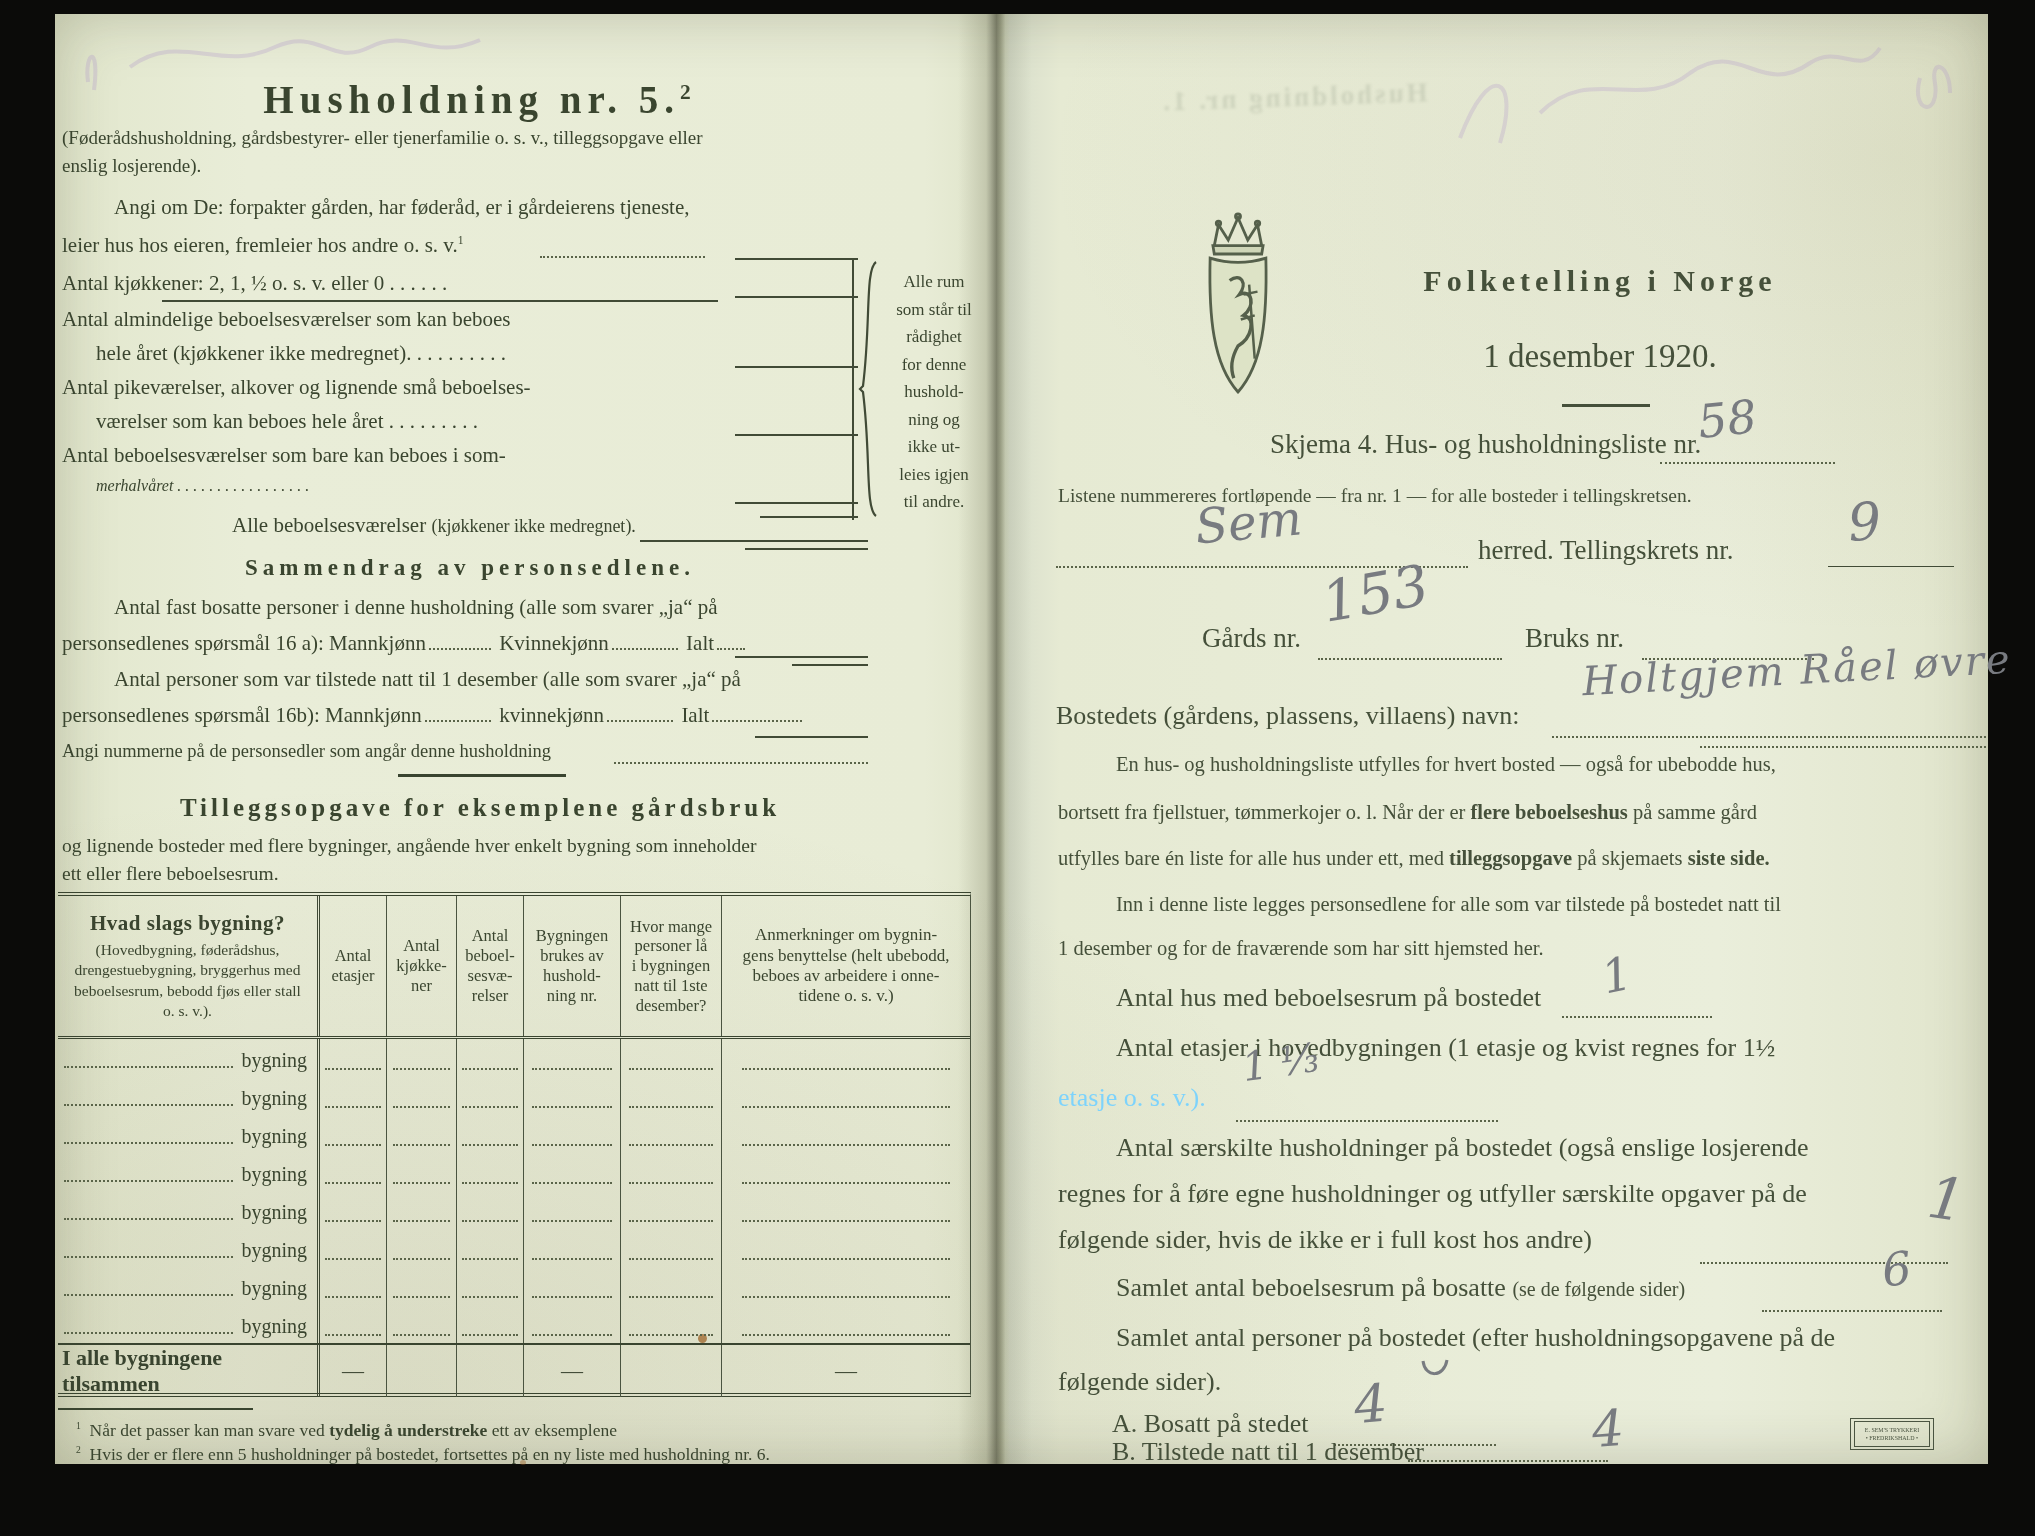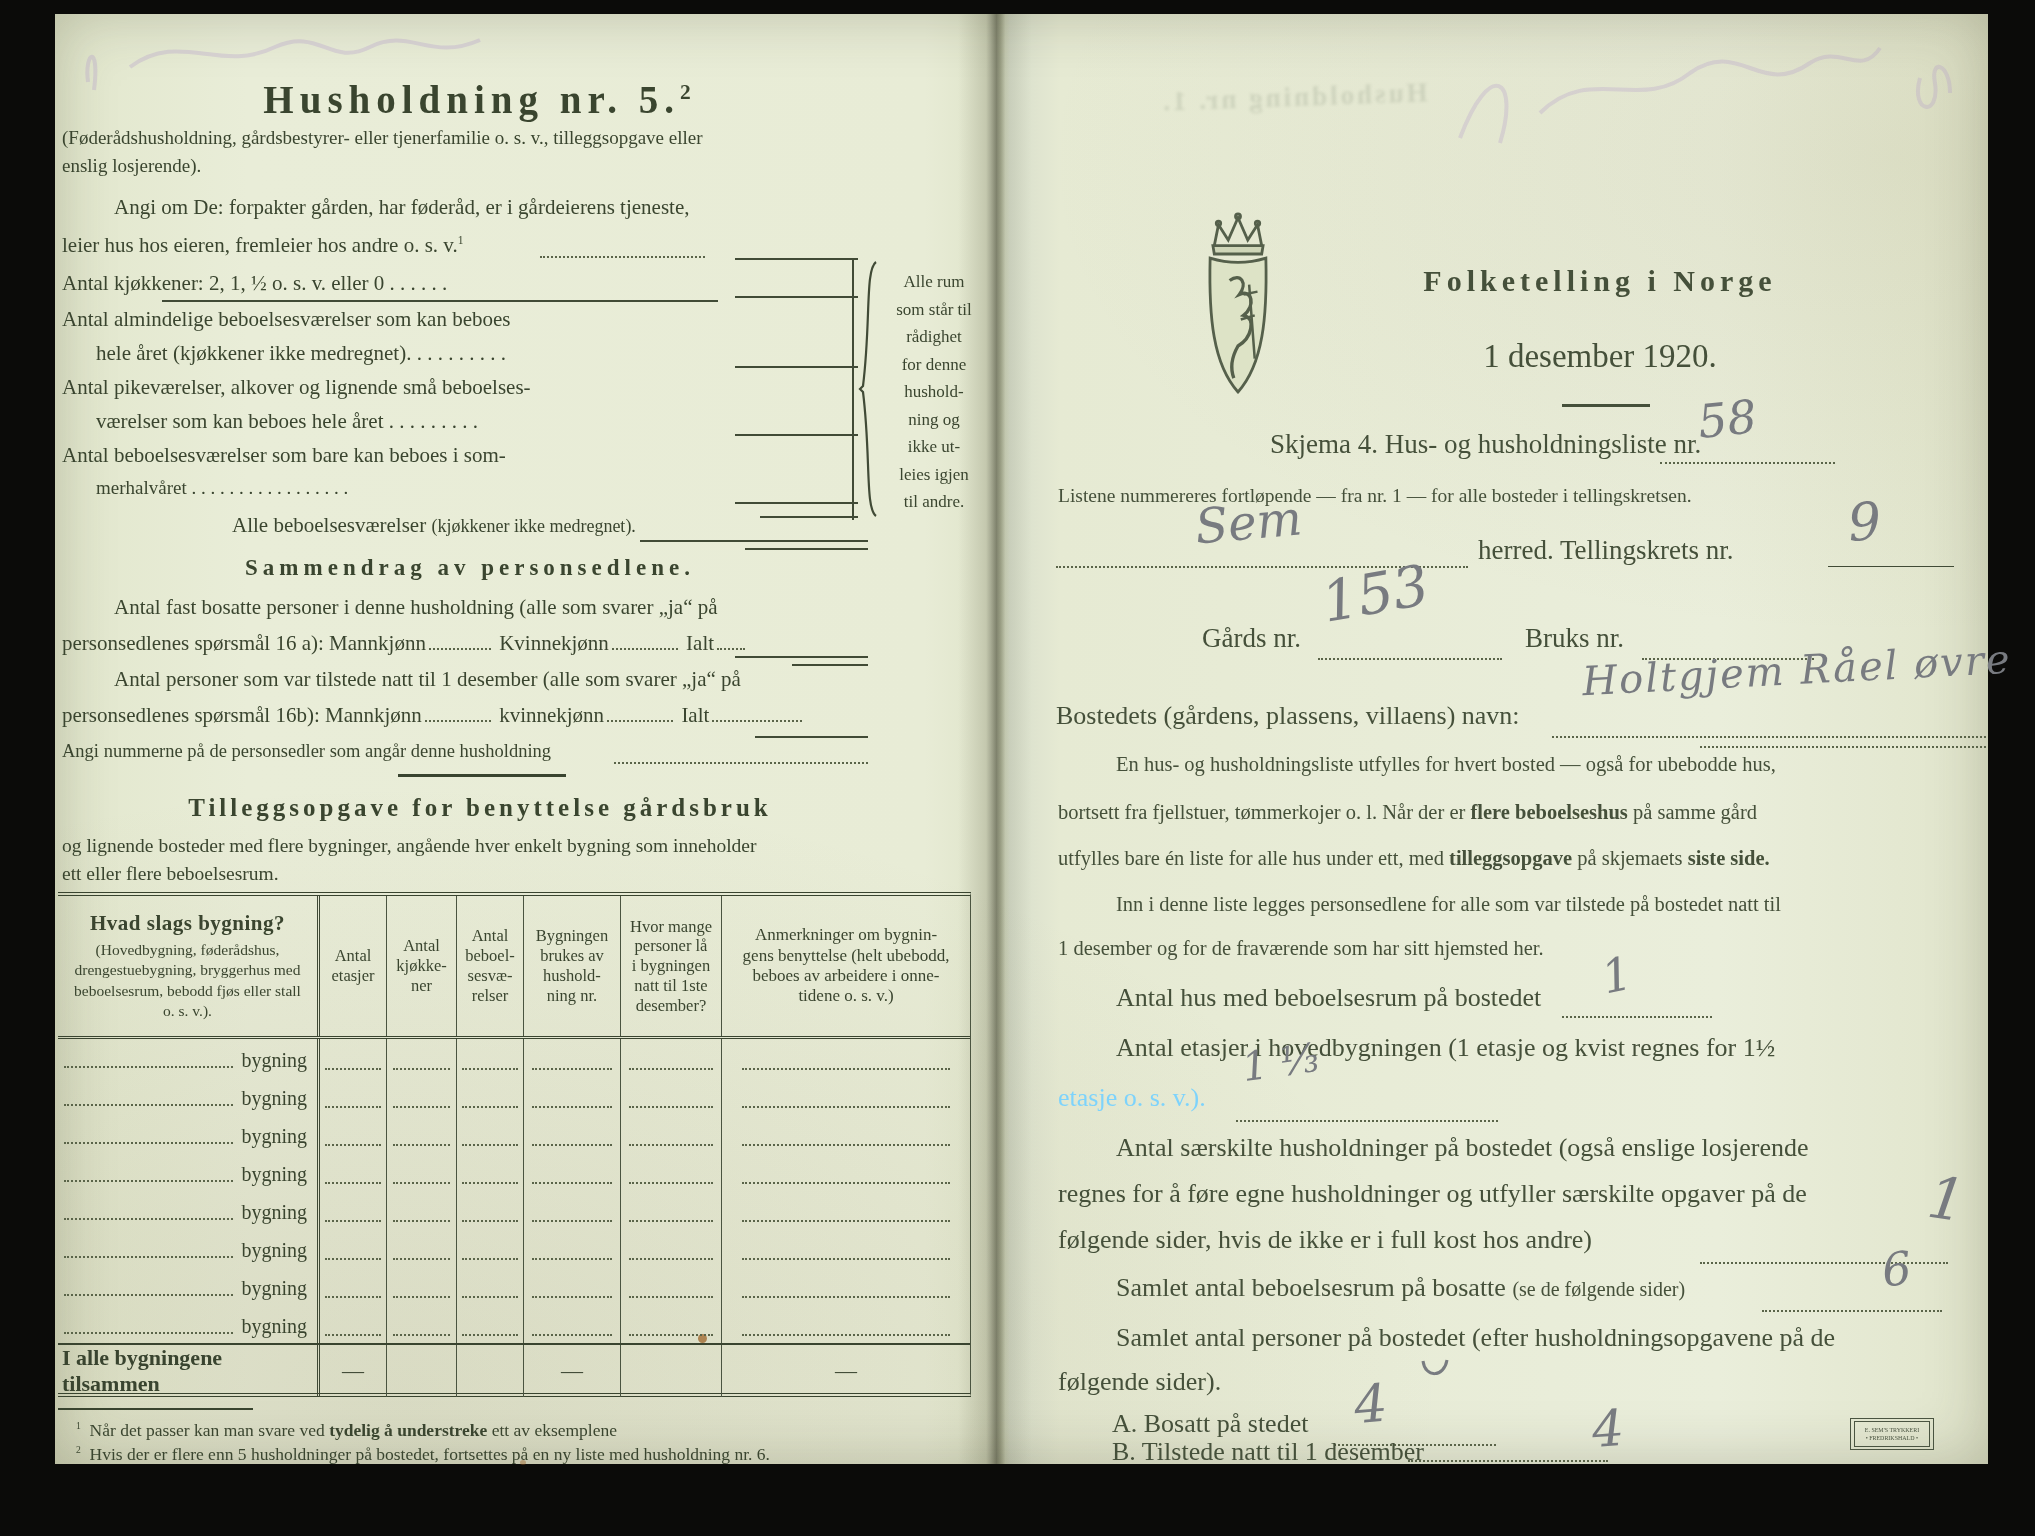--- a/index.html
+++ b/index.html
@@ -88,21 +88,21 @@
 
   <div class="t" style="left:62px;top:306px;font-size:21px;">Antal almindelige beboelsesværelser som kan beboes</div>
   <div class="t" style="left:96px;top:340px;font-size:21px;">hele året (kjøkkener ikke medregnet). . . . . . . . . .</div>
   <div class="sol" style="left:735px;top:342px;width:123px;height:24px;"></div>
 
   <div class="t" style="left:62px;top:374px;font-size:21px;">Antal pikeværelser, alkover og lignende små beboelses-</div>
   <div class="t" style="left:96px;top:408px;font-size:21px;">værelser som kan beboes hele året . . . . . . . . .</div>
   <div class="sol" style="left:735px;top:410px;width:123px;height:24px;"></div>
 
   <div class="t" style="left:62px;top:442px;font-size:21px;">Antal beboelsesværelser som bare kan beboes i som-</div>
-  <div class="t" style="left:96px;top:476px;font-size:19px;">merhalvåret . . . . . . . . . . . . . . . . .</div>
+  <div class="t" style="left:96px;top:476px;font-size:16px;font-style:italic;">merhalvåret . . . . . . . . . . . . . . . . .</div>
   <div class="sol" style="left:735px;top:478px;width:123px;height:24px;"></div>
   <div class="sol" style="left:760px;top:496px;width:98px;height:20px;"></div>
 
   <div class="t" style="left:232px;top:512px;font-size:21px;">
     <span>Alle beboelsesværelser </span><span style="font-size:18px;">(kjøkkener ikke medregnet).</span>
   </div>
   <div class="sol" style="left:640px;top:516px;width:228px;height:24px;"></div>
   <div class="sol" style="left:745px;top:524px;width:123px;height:24px;"></div>
 
   <div style="position:absolute;left:852px;top:258px;width:0;height:262px;border-left:2px solid #414b36;"></div>
@@ -134,21 +134,21 @@
     <span>personsedlenes spørsmål 16b): Mannkjønn</span><span class="ldr" style="width:66px;"></span>
     <span>kvinnekjønn</span><span class="ldr" style="width:66px;"></span>
     <span>Ialt</span><span class="ldr" style="width:90px;"></span>
   </div>
   <div class="sol" style="left:755px;top:712px;width:113px;height:24px;"></div>
 
   <div class="t" style="left:62px;top:740px;font-size:18.5px;">Angi nummerne på de personsedler som angår denne husholdning</div>
   <div class="dot" style="left:614px;top:740px;width:254px;height:22px;"></div>
   <div style="position:absolute;left:398px;top:774px;width:168px;border-top:3px solid #39442f;"></div>
 
-  <div class="t ctr b" style="left:70px;top:792px;width:820px;font-size:25px;letter-spacing:4px;">Tilleggsopgave for benyttelse gårdsbruk</div>
+  <div class="t ctr b" style="left:70px;top:792px;width:820px;font-size:25px;letter-spacing:4px;">Tilleggsopgave for eksemplene gårdsbruk</div>
   <div class="t" style="left:62px;top:834px;font-size:19.5px;">og lignende bosteder med flere bygninger, angående hver enkelt bygning som inneholder</div>
   <div class="t" style="left:62px;top:862px;font-size:19.5px;">ett eller flere beboelsesrum.</div>
 
   <div id="tbl">
     <div id="tbl-head" class="trow">
       <div class="c c0">
         <div class="b" style="font-size:21px;letter-spacing:.5px;margin-bottom:4px;">Hvad slags bygning?</div>
         <div style="font-size:15.5px;line-height:1.3;white-space:normal;">(Hovedbygning, føderådshus, drengestuebygning, bryggerhus med beboelsesrum, bebodd fjøs eller stall o. s. v.).</div>
       </div>
       <div class="c pl">Antal

